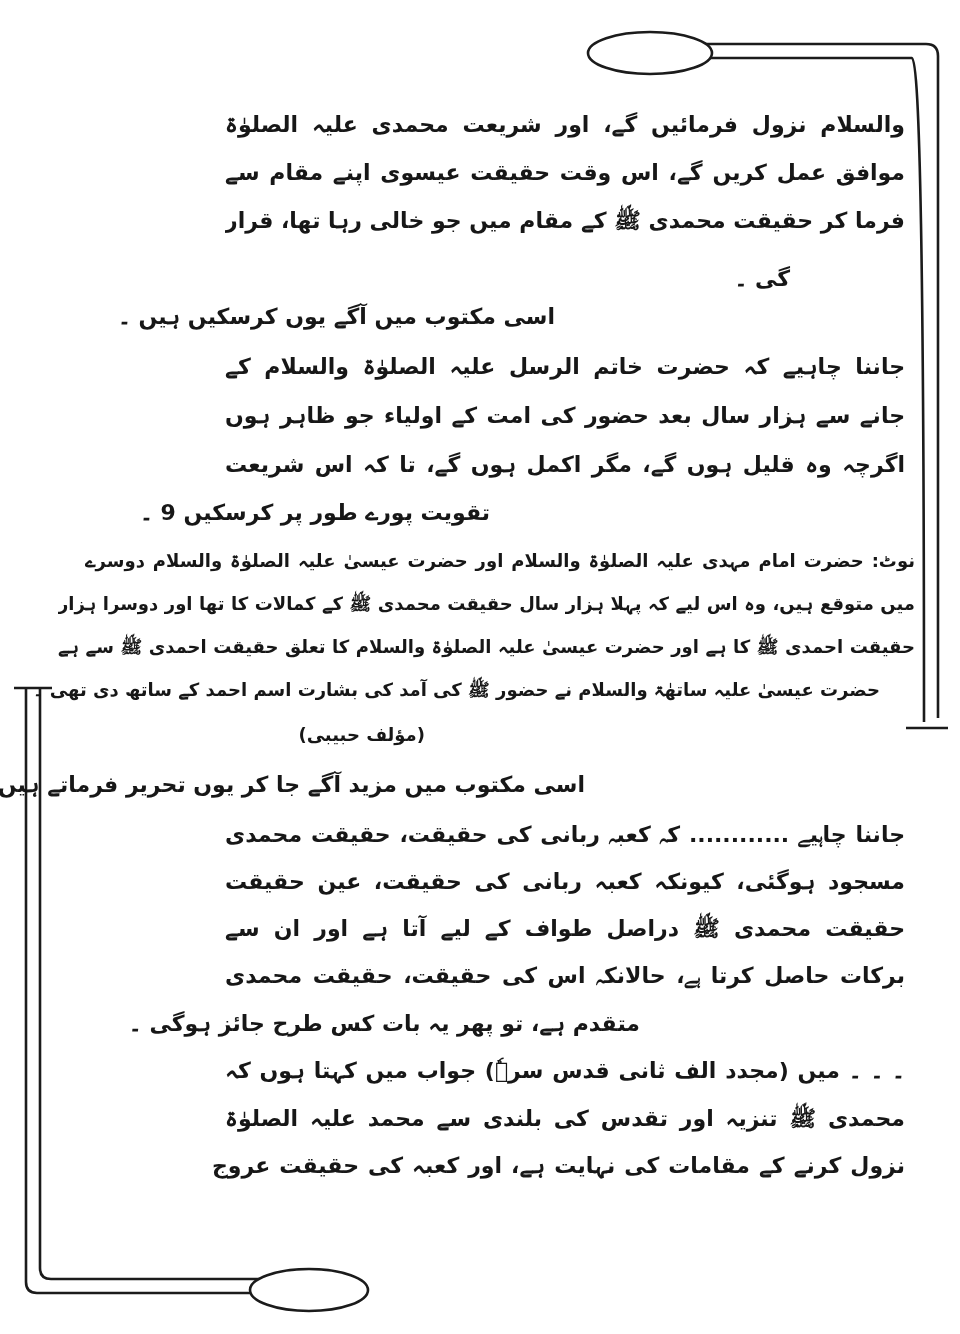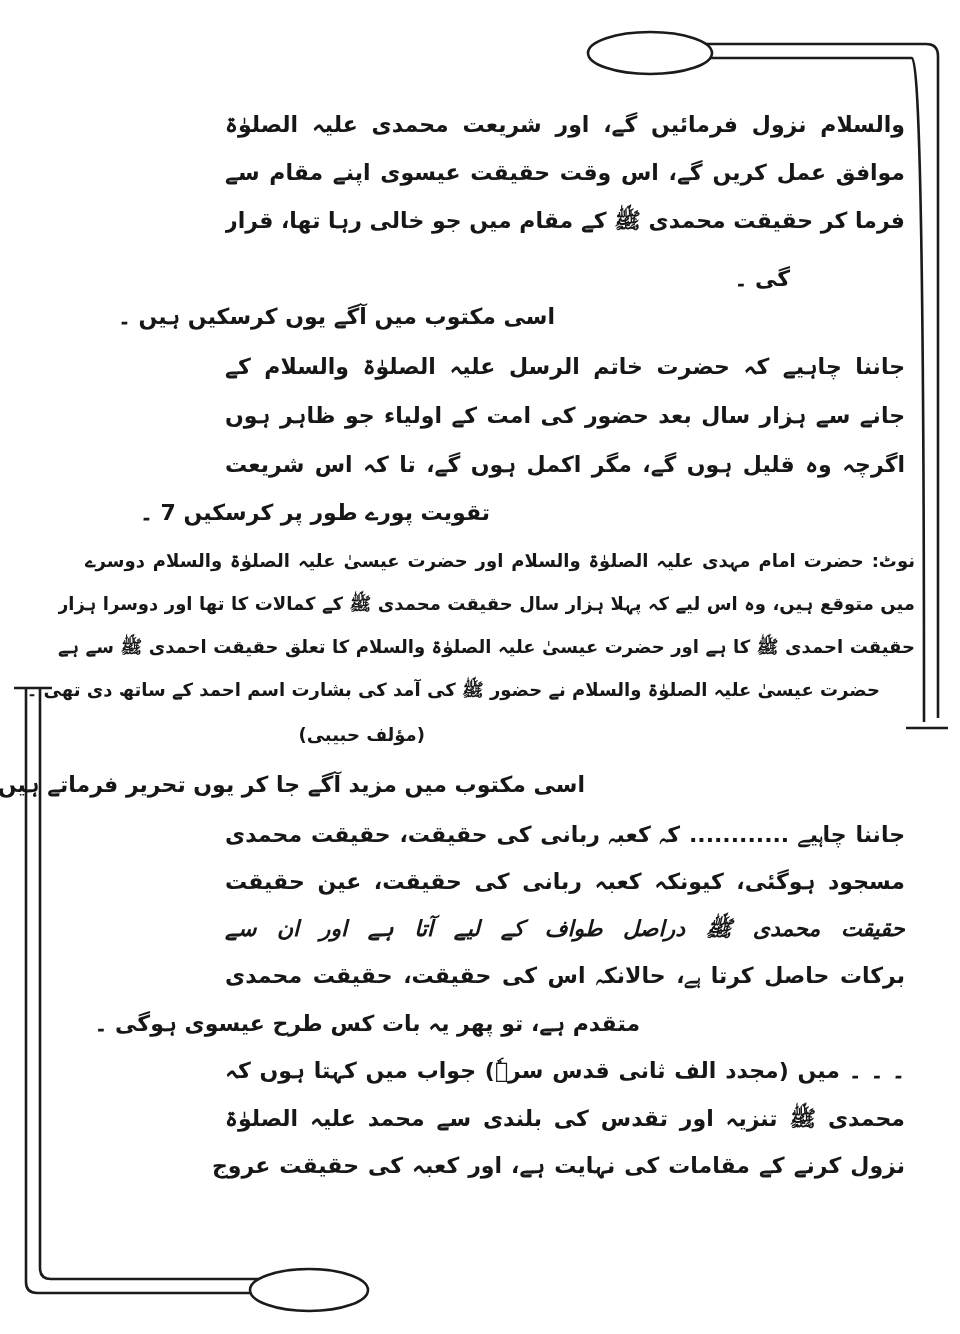--- a/index.html
+++ b/index.html
@@ -50,30 +50,30 @@
 
   <div>
       <div class="line body stretch" style="top: 102px; left: 225px; right: 55px;">والسلام نزول فرمائیں گے، اور شریعت محمدی علیہ الصلوٰۃ والسلام کے</div>
       <div class="line body stretch" style="top: 150px; left: 225px; right: 55px;">موافق عمل کریں گے، اس وقت حقیقت عیسوی اپنے مقام سے عروج</div>
       <div class="line body stretch" style="top: 198px; left: 225px; right: 55px;">فرما کر حقیقت محمدی ﷺ کے مقام میں جو خالی رہا تھا، قرار پکڑے</div>
       <div class="line body" style="top: 256px; right: 170px;">گی ۔</div>
       <div class="line body" style="top: 294px; right: 405px;">اسی مکتوب میں آگے یوں کرسکیں ہیں ۔</div>
       <div class="line body stretch" style="top: 344px; left: 225px; right: 55px;">جاننا چاہیے کہ حضرت خاتم الرسل علیہ الصلوٰۃ والسلام کے رحلت کر</div>
       <div class="line body stretch" style="top: 393px; left: 225px; right: 55px;">جانے سے ہزار سال بعد حضور کی امت کے اولیاء جو ظاہر ہوں گے،</div>
       <div class="line body stretch" style="top: 442px; left: 225px; right: 55px;">اگرچہ وہ قلیل ہوں گے، مگر اکمل ہوں گے، تا کہ اس شریعت کی</div>
-      <div class="line body" style="top: 490px; right: 470px;">تقویت پورے طور پر کرسکیں 7 ۔</div>
+      <div class="line body" style="top: 490px; right: 470px;">تقویت پورے طور پر کرسکیں 9 ۔</div>
       <div class="line note stretch" style="top: 540px; left: 85px; right: 45px;">نوٹ: حضرت امام مہدی علیہ الصلوٰۃ والسلام اور حضرت عیسیٰ علیہ الصلوٰۃ والسلام دوسرے ہزار سال کے آخر</div>
       <div class="line note stretch" style="top: 583px; left: 58px; right: 45px;">میں متوقع ہیں، وہ اس لیے کہ پہلا ہزار سال حقیقت محمدی ﷺ کے کمالات کا تھا اور دوسرا ہزار سال کمالات</div>
       <div class="line note stretch" style="top: 626px; left: 58px; right: 45px;">حقیقت احمدی ﷺ کا ہے اور حضرت عیسیٰ علیہ الصلوٰۃ والسلام کا تعلق حقیقت احمدی ﷺ سے ہے اور</div>
-      <div class="line note" style="top: 669px; right: 80px;">حضرت عیسیٰ علیہ الصلوٰۃ والسلام نے حضور ﷺ کی آمد کی بشارت اسم احمد کے ساتھ دی تھی ۔</div>
+      <div class="line note" style="top: 669px; right: 80px;">حضرت عیسیٰ علیہ ساتھٰۃ والسلام نے حضور ﷺ کی آمد کی بشارت اسم احمد کے ساتھ دی تھی ۔</div>
       <div class="line note" style="top: 714px; right: 535px;">(مؤلف حبیبی)</div>
       <div class="line body" style="top: 762px; right: 375px;">اسی مکتوب میں مزید آگے جا کر یوں تحریر فرماتے ہیں :۔</div>
       <div class="line body stretch" style="top: 812px; left: 225px; right: 55px;">جاننا چاہیے ............ کہ کعبہ ربانی کی حقیقت، حقیقت محمدی ﷺ کی</div>
       <div class="line body stretch" style="top: 859px; left: 225px; right: 55px;">مسجود ہوگئی، کیونکہ کعبہ ربانی کی حقیقت، عین حقیقت احمدی ﷺ ہے کہ</div>
-      <div class="line body stretch" style="top: 906px; left: 225px; right: 55px; font-style: italic;">حقیقت محمدی ﷺ دراصل طواف کے لیے آتا ہے اور ان سے</div>
+      <div class="line body stretch" style="top: 906px; left: 225px; right: 55px;">حقیقت محمدی ﷺ دراصل طواف کے لیے آتا ہے اور ان سے</div>
       <div class="line body stretch" style="top: 953px; left: 225px; right: 55px;">برکات حاصل کرتا ہے، حالانکہ اس کی حقیقت، حقیقت محمدی ﷺ پر</div>
-      <div class="line body" style="top: 1001px; right: 320px;">متقدم ہے، تو پھر یہ بات کس طرح عیسوی ہوگی ۔</div>
+      <div class="line body" style="top: 1001px; right: 320px;">متقدم ہے، تو پھر یہ بات کس طرح جائز ہوگی ۔</div>
       <div class="line body stretch" style="top: 1048px; left: 225px; right: 55px;">۔ ۔ ۔ میں (مجدد الف ثانی قدس سرہٗ) جواب میں کہتا ہوں کہ حقیقت</div>
       <div class="line body stretch" style="top: 1096px; left: 225px; right: 55px;">محمدی ﷺ تنزیہ اور تقدس کی بلندی سے محمد علیہ الصلوٰۃ والسلام کے</div>
       <div class="line body stretch" style="top: 1143px; left: 212px; right: 55px;">نزول کرنے کے مقامات کی نہایت ہے، اور کعبہ کی حقیقت عروج</div>
     </div>
 
 </div>
 
 </body></html>

